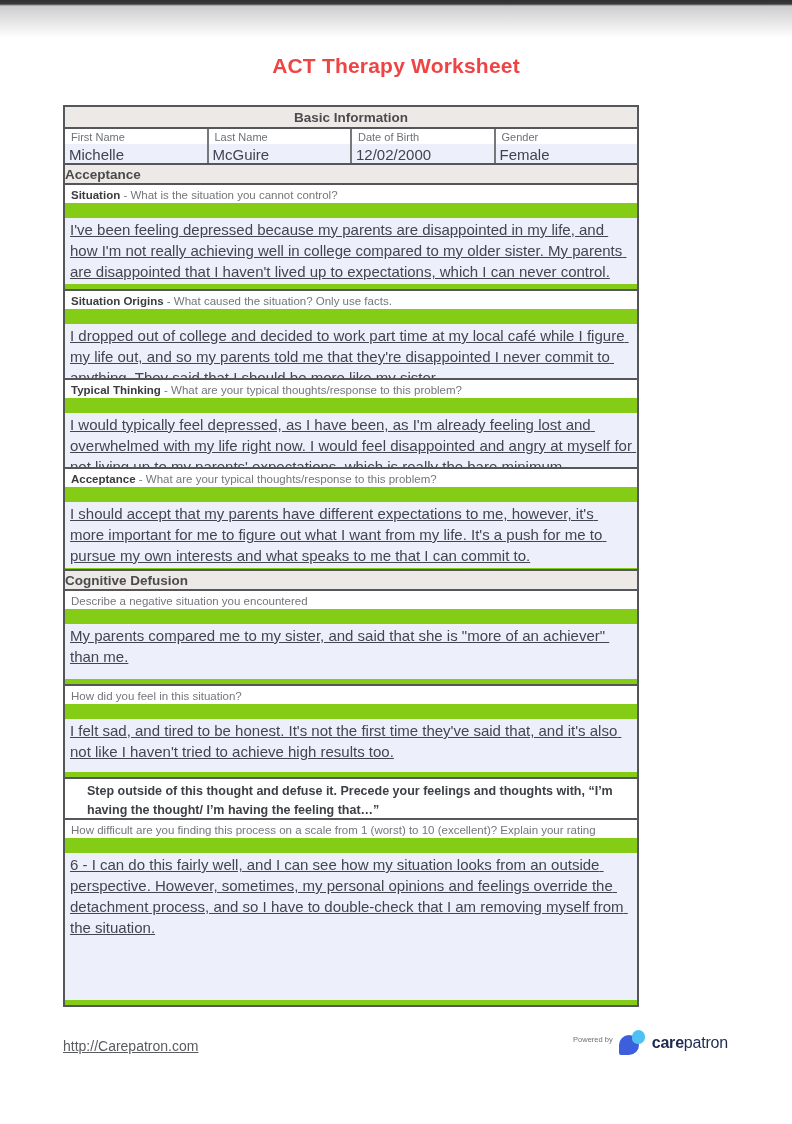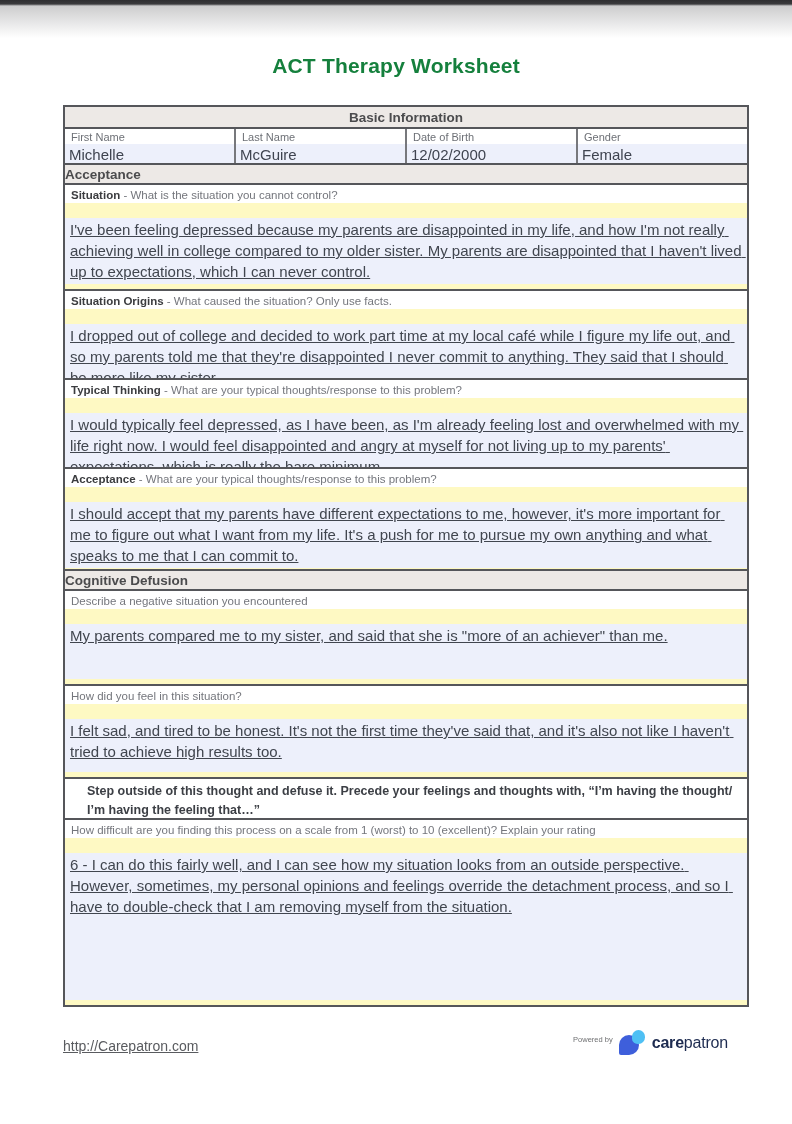--- a/index.html
+++ b/index.html
@@ -12,28 +12,28 @@
     -webkit-font-smoothing:antialiased;
   }
   .top-shade{
     position:absolute;top:0;left:0;width:792px;height:40px;
     background:linear-gradient(to bottom,#2e2e30 0px,#3a3a3c 4px,rgba(130,130,132,.40) 6px,rgba(255,255,255,0) 38px);
     pointer-events:none;
   }
   .doc-title{
     position:absolute;top:54px;left:0;width:792px;
     text-align:center;
-    font-size:21px;font-weight:bold;color:#15803d;
+    font-size:21px;font-weight:bold;color:#ef4444;
     letter-spacing:.2px;
   }
   .worksheet{
-    position:absolute;left:63px;top:105px;width:686px;
+    position:absolute;left:63px;top:105px;width:576px;
     border:2px solid #55565a;
     box-sizing:border-box;
-    background:#fef9c3;
+    background:#84cc16;
   }
   .row{box-sizing:border-box;overflow:hidden;}
   .row + .row{border-top:2px solid #55565a;justify-content:space-between;}
   .hdr-row{
     background:#EDE9E6;
     text-align:center;
     font-size:13.5px;font-weight:bold;color:#4b4b4d;
     display:flex;align-items:center;justify-content:center;
   }
   .fields-row{display:flex;}
@@ -133,21 +133,21 @@
     <div class="answer">I dropped out of college and decided to work part time at my local café while I figure my life out, and so my parents told me that they're disappointed I never commit to anything. They said that I should be more like my sister.</div>
   </div>
 
   <div class="row qblock" style="height:89px">
     <div class="qlabel"><span class="qname">Typical Thinking</span><span class="qprompt"> - What are your typical thoughts/response to this problem?</span></div>
     <div class="answer">I would typically feel depressed, as I have been, as I'm already feeling lost and overwhelmed with my life right now. I would feel disappointed and angry at myself for not living up to my parents' expectations, which is really the bare minimum.</div>
   </div>
 
   <div class="row qblock" style="height:102px">
     <div class="qlabel"><span class="qname">Acceptance</span><span class="qprompt"> - What are your typical thoughts/response to this problem?</span></div>
-    <div class="answer">I should accept that my parents have different expectations to me, however, it's more important for me to figure out what I want from my life. It's a push for me to pursue my own anything and what speaks to me that I can commit to.</div>
+    <div class="answer">I should accept that my parents have different expectations to me, however, it's more important for me to figure out what I want from my life. It's a push for me to pursue my own interests and what speaks to me that I can commit to.</div>
   </div>
 
   <div class="row hdr-row" style="height:20px">Cognitive Defusion</div>
 
   <div class="row qblock" style="height:95px">
     <div class="qlabel"><span class="qprompt">Describe a negative situation you encountered</span></div>
     <div class="answer">My parents compared me to my sister, and said that she is "more of an achiever" than me.</div>
   </div>
 
   <div class="row qblock" style="height:93px">

